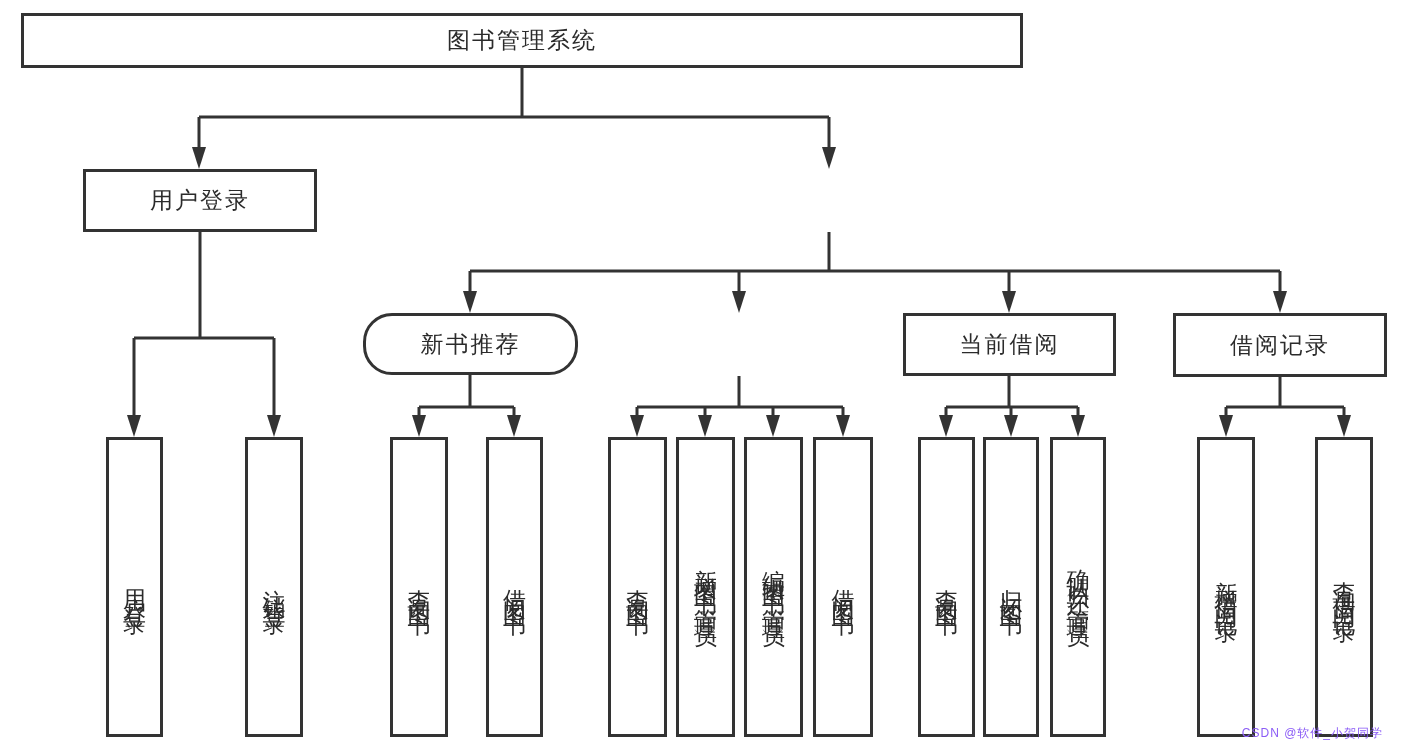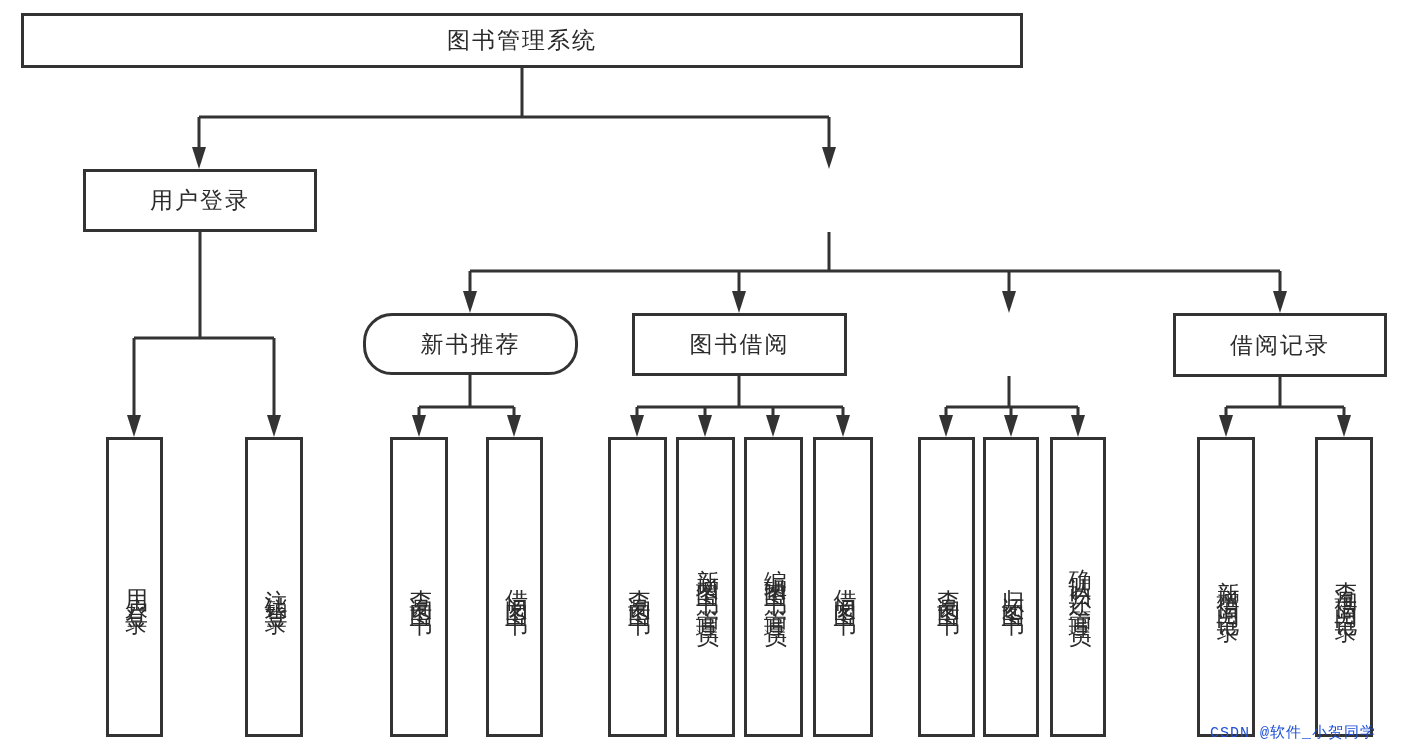--- a/index.html
+++ b/index.html
@@ -1,21 +1,21 @@
 <!DOCTYPE html>
 <html><head>
 <meta charset="utf-8">
 <style>
   html, body { margin: 0; padding: 0; background: #ffffff; }
   .stage {
     position: relative;
     width: 1396px;
     height: 747px;
     background: #ffffff;
-    font-family: Liberation Mono, monospace;
+    font-family: Liberation Sans, sans-serif;
     overflow: hidden;
   }
   .connectors {
     position: absolute;
     left: 0; top: 0;
     width: 1405px; height: 747px;
   }
   .box {
     position: absolute;
     box-sizing: border-box;
@@ -34,24 +34,24 @@
     top: 437px;
     height: 300px;
   }
   .vbox span {
     writing-mode: vertical-rl;
     line-height: 1;
     letter-spacing: 8px;
   }
   .watermark {
     position: absolute;
-    right: 20px;
+    right: 13px;
     bottom: 5px;
-    color: #1d4ed8;
-    font-size: 15px;
+    color: #8b5cf6;
+    font-size: 12px;
     letter-spacing: 1px;
     white-space: nowrap;
   }
 </style>
 </head>
 <body>
 
 <div class="stage">
 
   <svg class="connectors" width="1405" height="747" viewBox="0 0 1405 747">
@@ -89,22 +89,22 @@
     <span>图书管理系统</span>
   </div>
 
   <div class="box hbox" style="left:83px; top:169px; width:234px; height:63px;">
     <span>用户登录</span>
   </div>
 
   <div class="box hbox" style="left:363px; top:313px; width:215px; height:62px;border-radius:29px;">
     <span>新书推荐</span>
   </div>
-  <div class="box hbox" style="left:632px; top:313px; width:215px; height:63px;">
-    <span>图书借阅</span>
+  <div class="box hbox" style="left:903px; top:313px; width:213px; height:63px;">
+    <span>当前借阅</span>
   </div>
   <div class="box hbox" style="left:1173px; top:313px; width:214px; height:64px;">
     <span>借阅记录</span>
   </div>
 
   <div class="box vbox" style="left:106px; width:57px;">
     <span>用户登录</span>
   </div>
   <div class="box vbox" style="left:245px; width:58px;">
     <span>注销登录</span>

